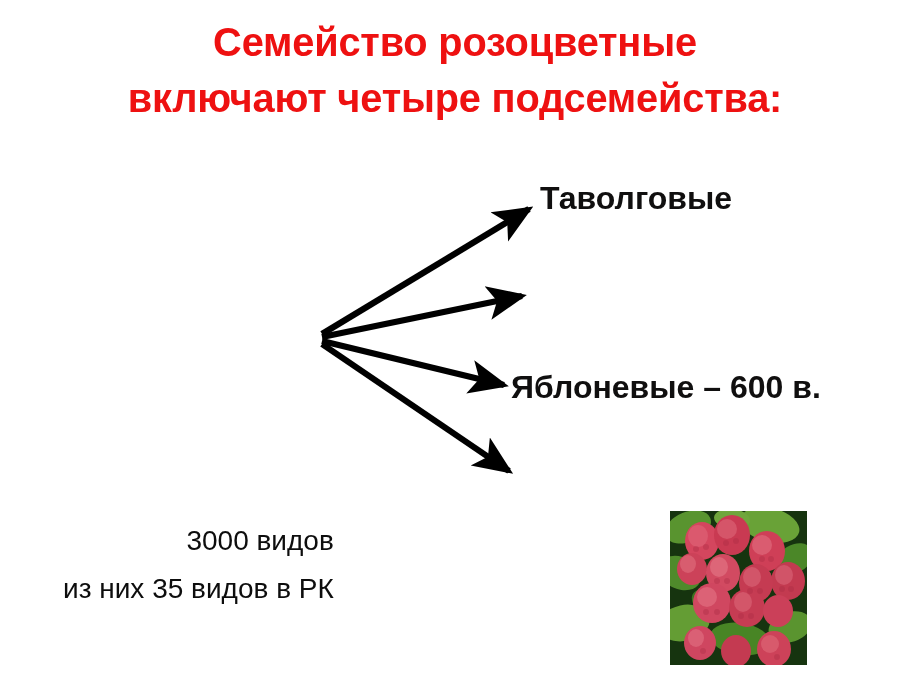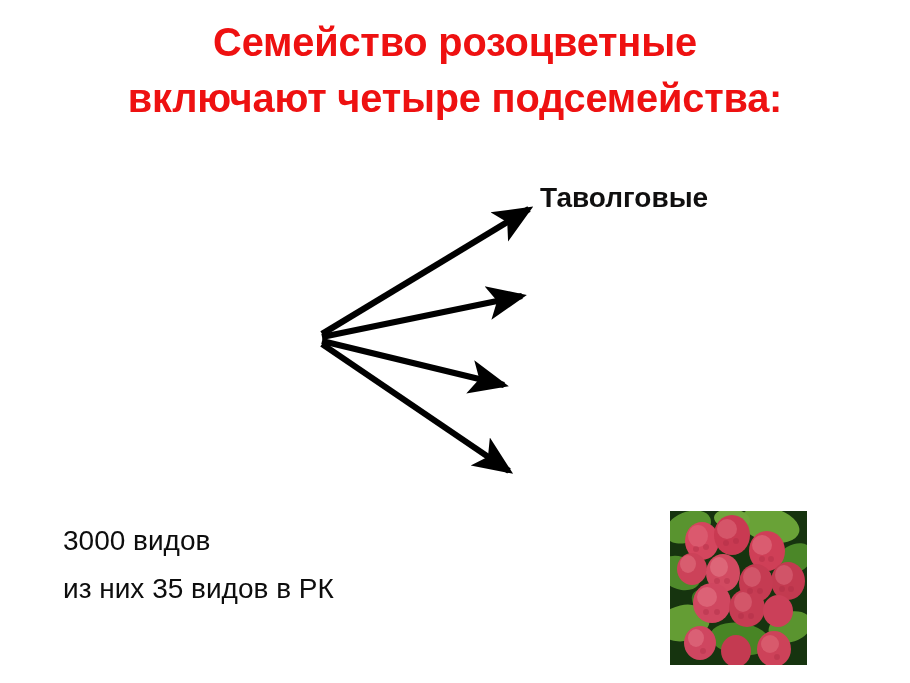--- a/index.html
+++ b/index.html
@@ -58,21 +58,21 @@
     line-height: 34px;
     white-space: nowrap;
   }
 
   
   .branch-label {
     position: absolute;
     color: #100f0f;
     font-family: "Liberation Sans", sans-serif;
     font-weight: bold;
-    font-size: 28px;
+    font-size: 32px;
     line-height: 32px;
     white-space: nowrap;
   }
   .branch-1 { left: 540px; top: 182px; }
   .branch-2 { left: 549px; top: 274px; }
   .branch-3 { left: 511px; top: 371px; }
   .branch-4 { left: 540px; top: 464px; }
 
   
   #arrows {
@@ -88,21 +88,21 @@
     position: absolute;
     left: 63px;
     top: 517px;
     color: #0d0d0d;
     font-family: "Liberation Sans", sans-serif;
     font-weight: normal;
     font-size: 28px;
     line-height: 48px;
     white-space: nowrap;
   }
-  .footnote .fn-line { display: block; }
+  .footnote .fn-line { display: block; text-align: right; }
 
   
   .photo {
     position: absolute;
     left: 670px;
     top: 511px;
     width: 137px;
     height: 154px;
     overflow: hidden;
     background: #1d3c12;
@@ -130,20 +130,21 @@
       <line x1="322" y1="334" x2="529" y2="209"></line>
       <line x1="322" y1="337" x2="522" y2="296"></line>
       <line x1="322" y1="341" x2="504" y2="385"></line>
       <line x1="322" y1="344" x2="509" y2="471"></line>
     </g>
   </svg>
 
   <div class="branch-label branch-1">Таволговые</div>
 
 
+  <div class="branch-label branch-3">Яблоневые – 600 в.</div>
 
 
   <div class="footnote">
     <span class="fn-line">3000 видов</span>
     <span class="fn-line">из них 35 видов в РК</span>
   </div>
 
   <div class="photo">
     <svg width="137" height="154" viewBox="0 0 137 154">
       <rect x="0" y="0" width="137" height="154" fill="#16340f"></rect>

